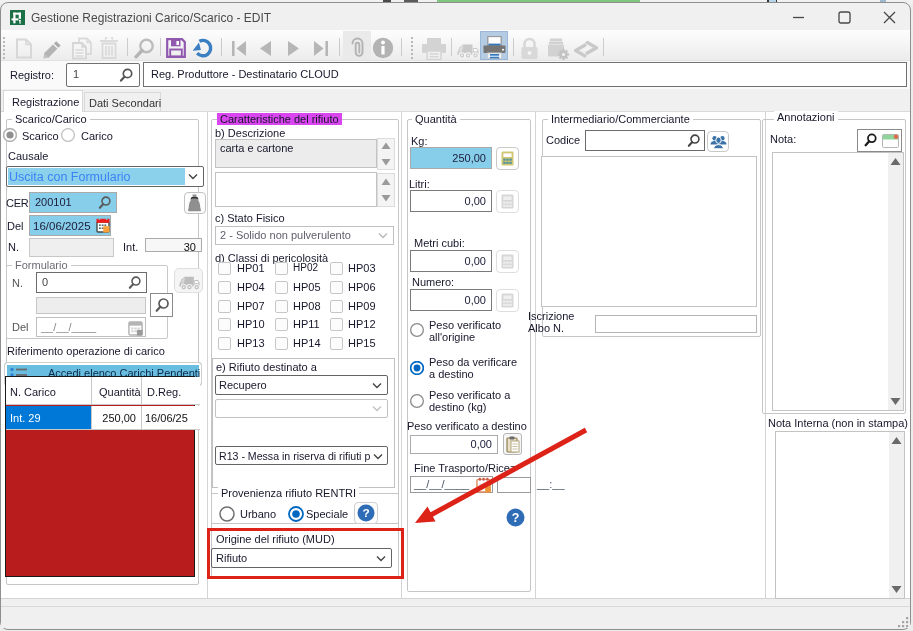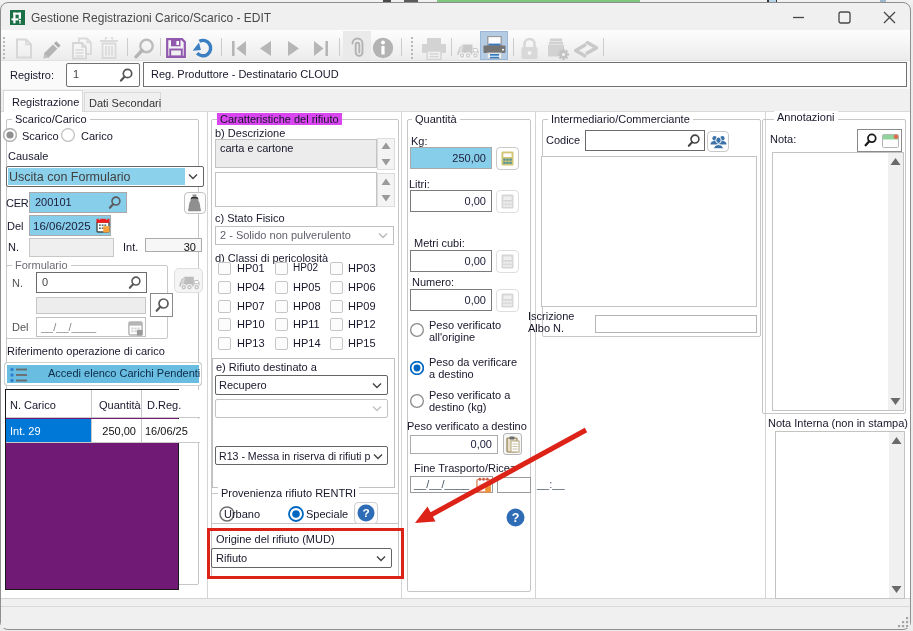--- a/index.html
+++ b/index.html
@@ -243,28 +243,28 @@
   </svg>
   <div class="lbl" style="left:22px;top:130px;">Scarico</div>
   <svg class="abs" style="left:61px;top:128px;" width="14" height="14" viewBox="0 0 14 14">
     <circle cx="7" cy="7" r="6.4" fill="#fff" stroke="#c4c4c4" stroke-width="1.3"></circle>
   </svg>
   <div class="lbl" style="left:81px;top:130px;">Carico</div>
   <div class="lbl" style="left:8px;top:150px;">Causale</div>
 
   <div class="field" style="left:6px;top:166px;width:198px;height:21px;border-color:#646464;border-radius:2px;">
     <div style="position:absolute;left:1px;top:1px;width:177px;height:17px;background:#8bd1ec;"></div>
-    <span style="position:absolute;left:2px;top:3px;color:#404040;font-size:12.5px;">Uscita con Formulario</span>
+    <span style="position:absolute;left:2px;top:3px;color:#3b82f6;font-size:12.5px;">Uscita con Formulario</span>
     <svg style="position:absolute;right:5px;top:7px;" width="10" height="6" viewBox="0 0 10 6">
       <path d="M1 0.5 L5 4.5 L9 0.5" fill="none" stroke="#444" stroke-width="1.4"></path>
     </svg>
   </div>
 
   <div class="lbl" style="left:6px;top:197px;font-size:11px;letter-spacing:-0.3px;">CER</div>
-  <div class="abs" style="left:29px;top:192px;width:98px;height:21px;background:#87ceeb;border:1px solid #a9a9a9;">
+  <div class="abs" style="left:29px;top:192px;width:88px;height:21px;background:#87ceeb;border:1px solid #a9a9a9;">
     <span style="position:absolute;left:5px;top:3px;font-size:11px;color:#20203c;">200101</span>
     <svg style="position:absolute;right:3px;top:2px;" width="16" height="16" viewBox="0 0 17 17">
       <circle cx="9.5" cy="6.5" r="4.2" fill="none" stroke="#5a5a5a" stroke-width="1.7"></circle>
       <line x1="6.5" y1="9.8" x2="3" y2="13.6" stroke="#5a5a5a" stroke-width="2.2" stroke-linecap="round"></line>
     </svg>
   </div>
 
   <div class="abs" style="left:184px;top:192px;width:22px;height:22px;background:#fdfdfd;border:1px solid #c3c3c3;border-radius:4px;"></div>
   <svg class="abs" style="left:188px;top:194px;" width="13" height="18" viewBox="0 0 13 18">
     <rect x="4.6" y="0.5" width="3.8" height="2.6" fill="#8f8f8f"></rect>
@@ -357,21 +357,21 @@
       </g>
       <g stroke="#6a6a6a" stroke-width="1.8">
         <line x1="6" y1="2.5" x2="17" y2="2.5"></line>
         <line x1="6" y1="8" x2="17" y2="8"></line>
         <line x1="6" y1="13.5" x2="17" y2="13.5"></line>
       </g>
     </svg>
     <span style="position:absolute;left:43px;top:4px;font-size:11px;color:#0d2a47;white-space:nowrap;">Accedi elenco Carichi Pendenti</span>
   </div>
 
-  <div class="abs" style="left:5px;top:389px;width:174px;height:201px;background:#701a75;border:1px solid #1a1a1a;">
+  <div class="abs" style="left:5px;top:376px;width:190px;height:201px;background:#b91c1c;border:1px solid #1a1a1a;">
     <div style="position:absolute;left:0;top:0;width:194px;height:28px;background:#fff;border-bottom:1px solid #c9c9c9;">
       <span style="position:absolute;left:4px;top:9px;font-size:11px;color:#17172b;">N. Carico</span>
       <span style="position:absolute;left:93px;top:9px;font-size:11px;color:#17172b;">Quantità</span>
       <span style="position:absolute;left:141px;top:9px;font-size:11px;color:#17172b;">D.Reg.</span>
       <div style="position:absolute;left:85px;top:0;width:1px;height:28px;background:#c9c9c9;"></div>
       <div style="position:absolute;left:135px;top:0;width:1px;height:28px;background:#c9c9c9;"></div>
     </div>
     <div style="position:absolute;left:0;top:29px;width:194px;height:24px;background:#fff;">
       <div style="position:absolute;left:0;top:0;width:85px;height:24px;background:#0078d7;">
         <span style="position:absolute;left:4px;top:6px;font-size:11px;color:#fff;">Int. 29</span>
@@ -466,21 +466,21 @@
     <svg style="position:absolute;right:4px;top:7px;" width="10" height="6" viewBox="0 0 10 6">
       <path d="M1 0.5 L5 4.5 L9 0.5" fill="none" stroke="#444" stroke-width="1.4"></path>
     </svg>
   </div>
 
   <div class="abs" style="left:211px;top:493px;width:188px;height:31px;border:1px solid #c6c6c6;border-radius:2px;"></div>
   <div class="lbl" style="left:218px;top:487px;background:#fff;padding:0 3px;">Provenienza rifiuto RENTRI</div>
   <svg class="abs" style="left:219px;top:506px;" width="16" height="16" viewBox="0 0 16 16">
     <circle cx="8" cy="8" r="7" fill="#fff" stroke="#6e6e6e" stroke-width="1.5"></circle>
   </svg>
-  <div class="lbl" style="left:224px;top:508px;">Urbano</div>
+  <div class="lbl" style="left:240px;top:508px;">Urbano</div>
   <svg class="abs" style="left:288px;top:506px;" width="16" height="16" viewBox="0 0 16 16">
     <circle cx="8" cy="8" r="7" fill="#fff" stroke="#0067c0" stroke-width="1.8"></circle>
     <circle cx="8" cy="8" r="3.8" fill="#0067c0"></circle>
   </svg>
   <div class="lbl" style="left:306px;top:508px;">Speciale</div>
   <div class="abs" style="left:354px;top:502px;width:24px;height:22px;background:#fdfdfd;border:1px solid #d0d0d0;border-radius:4px;"></div>
   <svg class="abs" style="left:357px;top:504px;" width="18" height="18" viewBox="0 0 19 19">
     <circle cx="9.5" cy="9.5" r="9" fill="#2e6db5"></circle>
     <text x="9.5" y="14" text-anchor="middle" font-family="Liberation Sans" font-size="12.5" font-weight="bold" fill="#fff">?</text>
   </svg>

